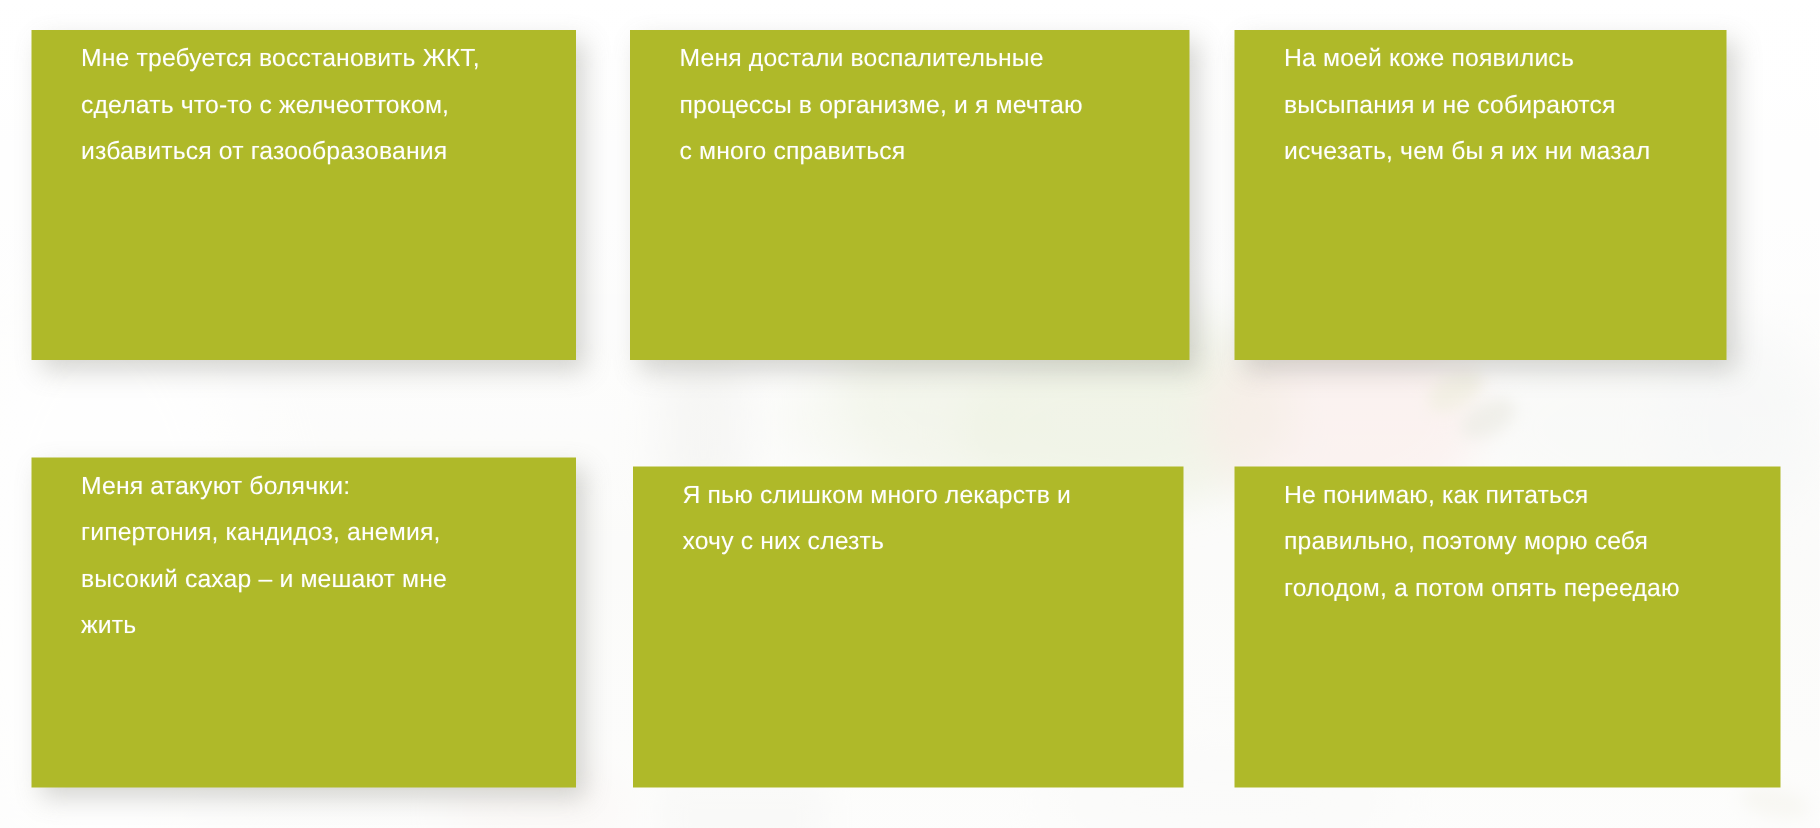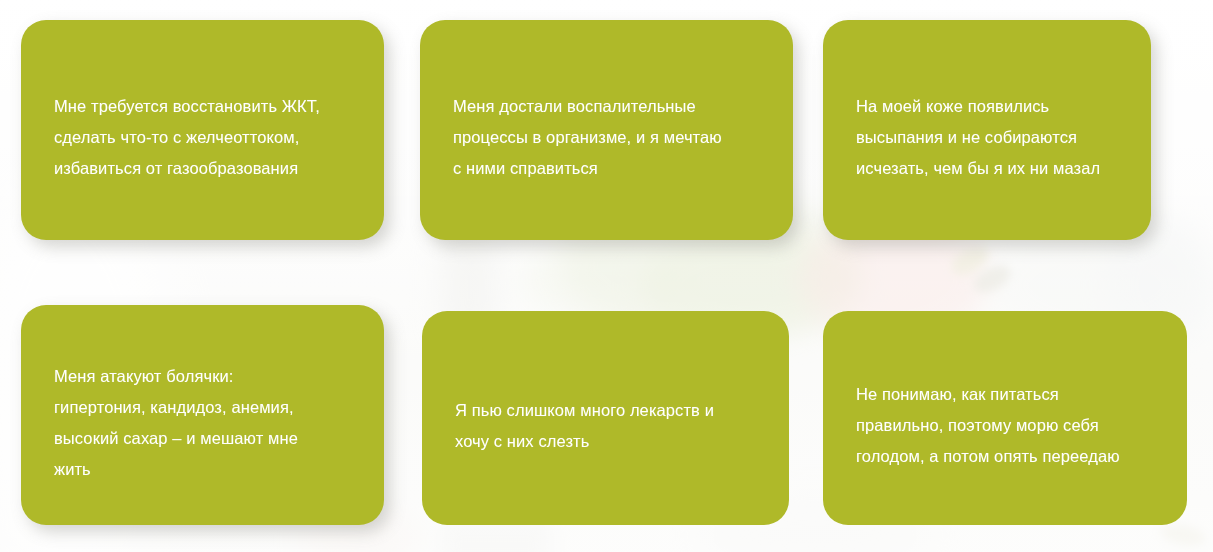--- a/index.html
+++ b/index.html
@@ -58,24 +58,23 @@
     position: absolute;
     z-index: 2;
     left: 0; top: 0;
     width: 1213px;
     height: 552px;
   }
   .card {
     position: absolute;
     background: #afb929;
     display: flex;
-    align-items: center;
+    align-items: flex-start;
     box-sizing: border-box;
-    padding: 15px 34px 0 33px;
-    border-radius: 25px;
+    padding: 4px 34px 0 33px;
   }
   .card.shadowed {
     box-shadow: 6px 7px 16px rgba(120, 120, 110, 0.30);
   }
   .card-text {
     color: #ffffff;
     font-size: 16.5px;
     line-height: 31px;
     letter-spacing: 0.1px;
     font-weight: 400;
@@ -116,21 +115,21 @@
 
   <div class="card card-1 shadowed">
     <div class="card-text">Мне требуется восстановить ЖКТ,
 сделать что-то с желчеоттоком,
 избавиться от газообразования</div>
   </div>
 
   <div class="card card-2 shadowed">
     <div class="card-text">Меня достали воспалительные
 процессы в организме, и я мечтаю
-с ними справиться</div>
+с много справиться</div>
   </div>
 
   <div class="card card-3 shadowed">
     <div class="card-text">На моей коже появились
 высыпания и не собираются
 исчезать, чем бы я их ни мазал</div>
   </div>
 
   <div class="card card-4 shadowed">
     <div class="card-text">Меня атакуют болячки:

